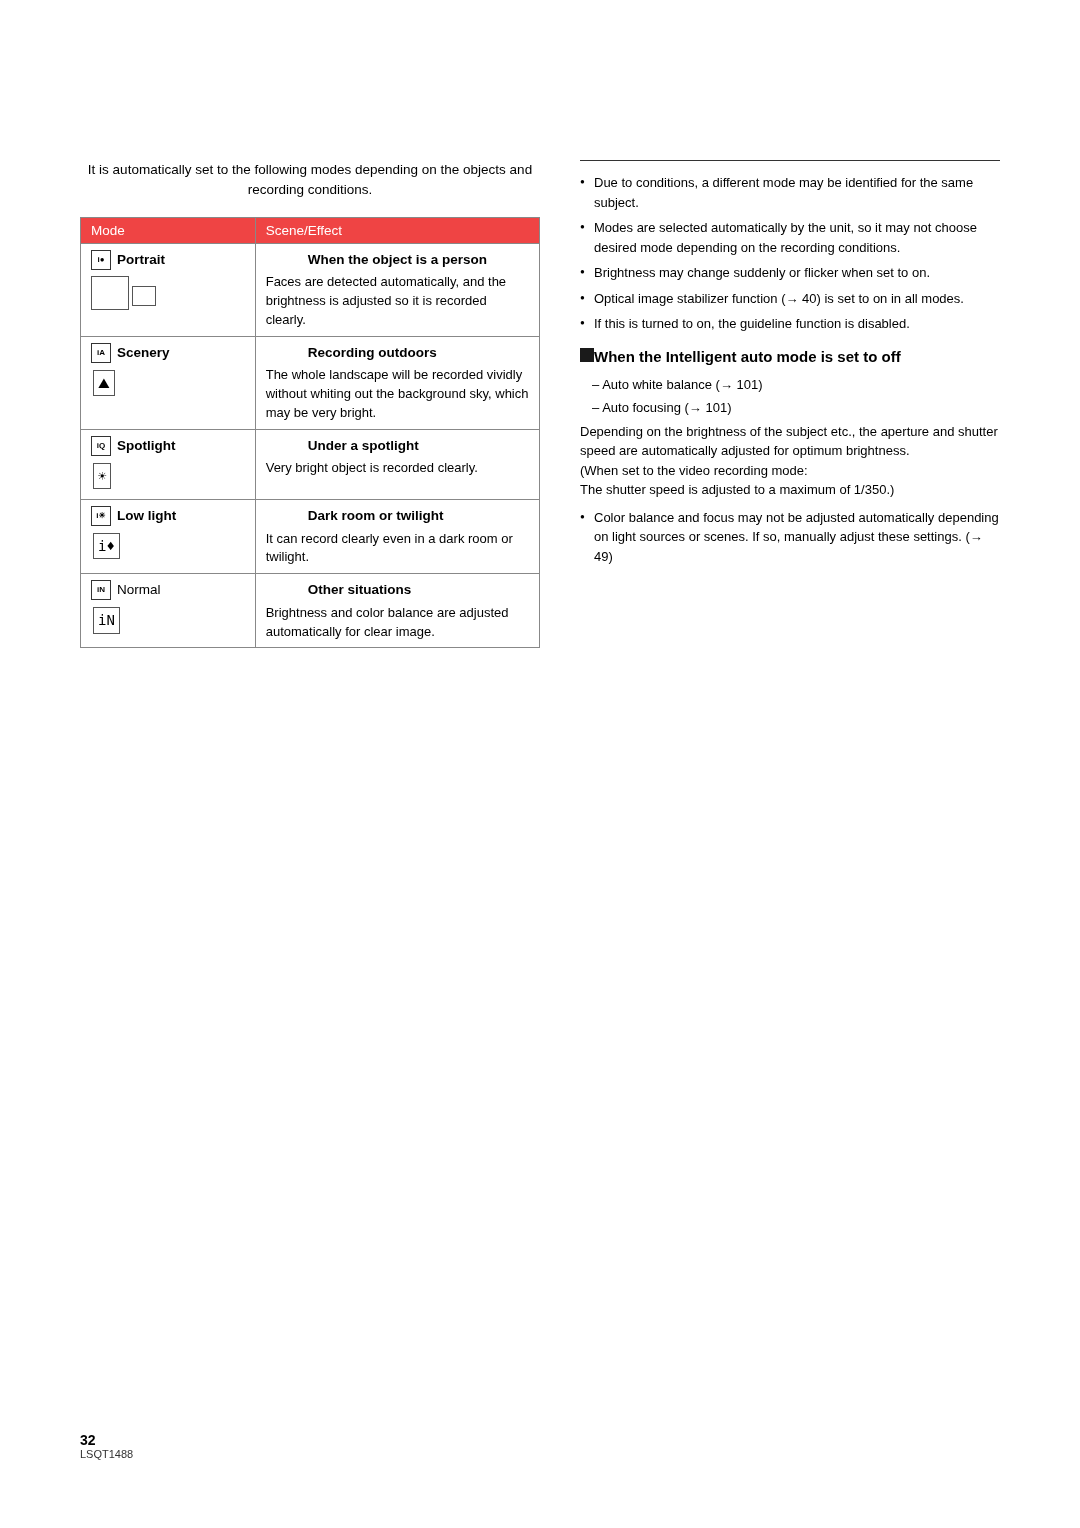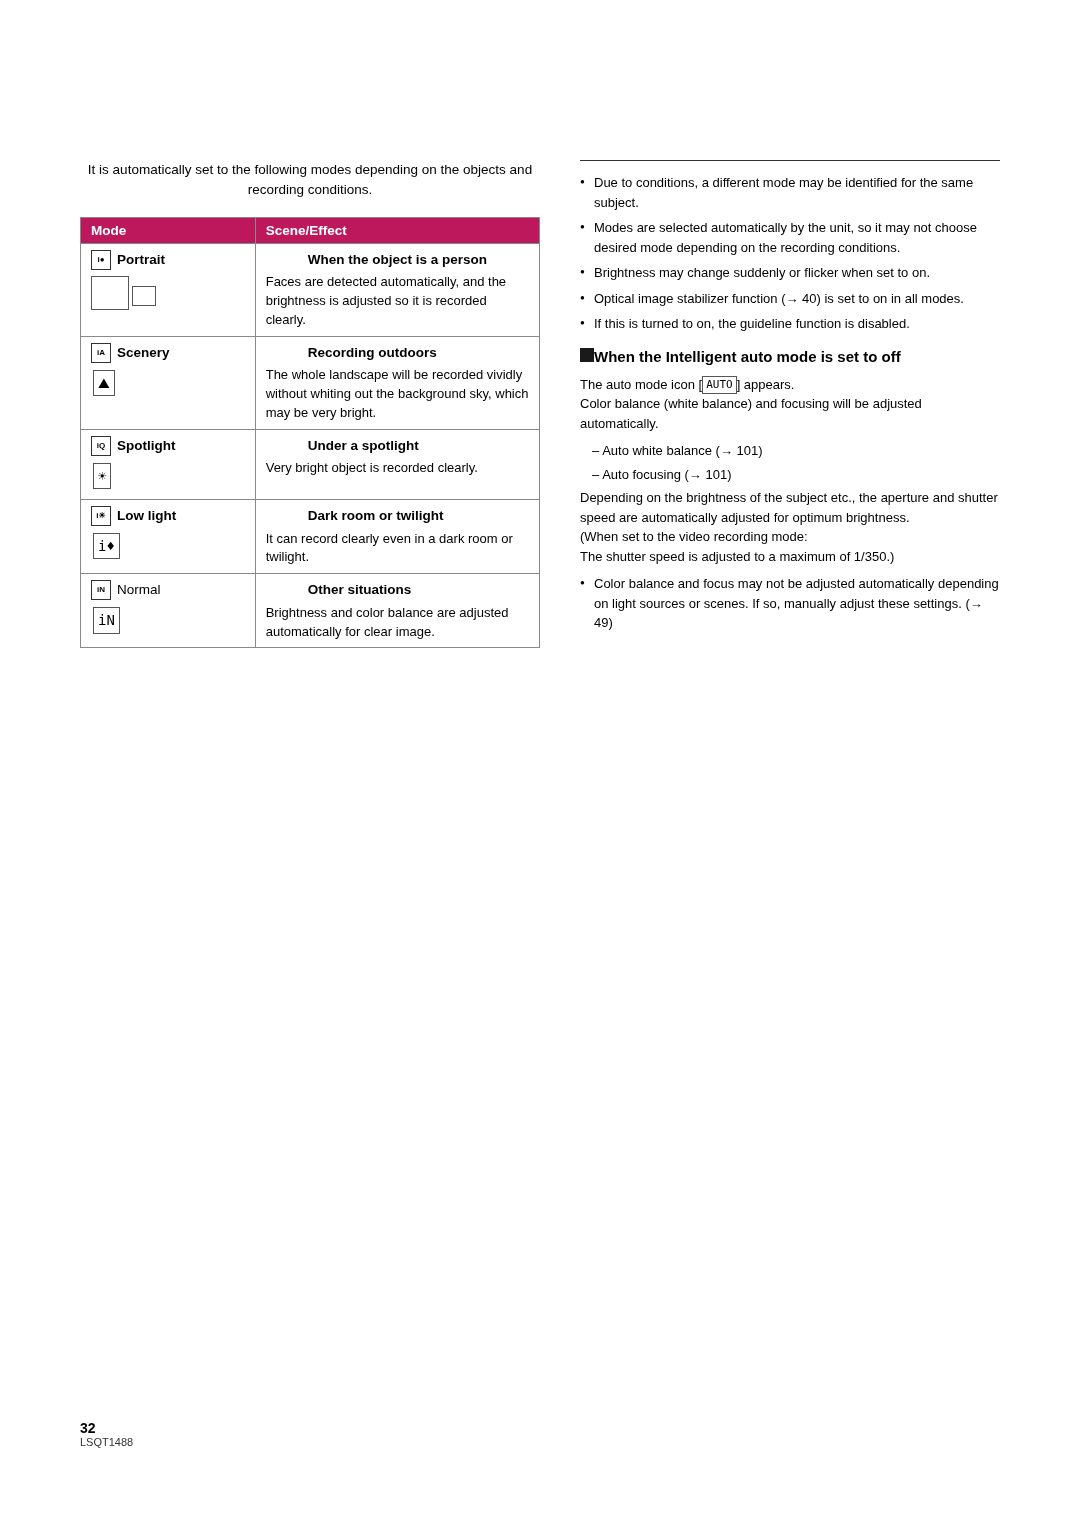--- a/index.html
+++ b/index.html
@@ -23,23 +23,23 @@
       text-align: center;
     }
 
     
     .mode-table {
       border-collapse: collapse;
       width: 460px;
       margin-bottom: 20px;
     }
     .mode-table th {
-      background: #be185d;
+      background: #ef4444;
       color: #ffffff;
-      font-weight: bold;
+      font-weight: normal;
       font-size: 13.5px;
       padding: 5px 10px;
       text-align: left;
       border: 1px solid #888;
     }
     .mode-table td {
       border: 1px solid #888;
       vertical-align: top;
       padding: 6px 10px;
       font-size: 13px;
@@ -173,21 +173,21 @@
       border: 1.5px solid #555;
       padding: 0px 3px;
       font-size: 11px;
       font-family: monospace;
       vertical-align: middle;
     }
 
     
     .page-footer {
       position: absolute;
-      bottom: 80px;
+      bottom: 68px;
       left: 80px;
     }
     .page-number {
       font-weight: bold;
       font-size: 14px;
     }
     .page-code {
       font-size: 11px;
       color: #333;
     }
@@ -317,24 +317,20 @@
         <li>Brightness may change suddenly or flicker when set to on.</li>
         <li>Optical image stabilizer function (→ 40) is set to on in all modes.</li>
         <li>If this is turned to on, the guideline function is disabled.</li>
       </ul>
 
       <div class="section-heading">
         <div class="section-heading-square"></div>
         <span>When the Intelligent auto mode is set to off</span>
       </div>
 
-      <div class="section-body">
-        The auto mode icon [<span class="auto-icon-inline">AUTO</span>] appears.<br>
-        Color balance (white balance) and focusing will be adjusted automatically.
-      </div>
 
       <ul class="sub-list">
         <li>Auto white balance (→ 101)</li>
         <li>Auto focusing (→ 101)</li>
       </ul>
 
       <div class="section-body">
         Depending on the brightness of the subject etc., the aperture and shutter speed are automatically adjusted for optimum brightness.<br>
         (When set to the video recording mode:<br>
         The shutter speed is adjusted to a maximum of 1/350.)

